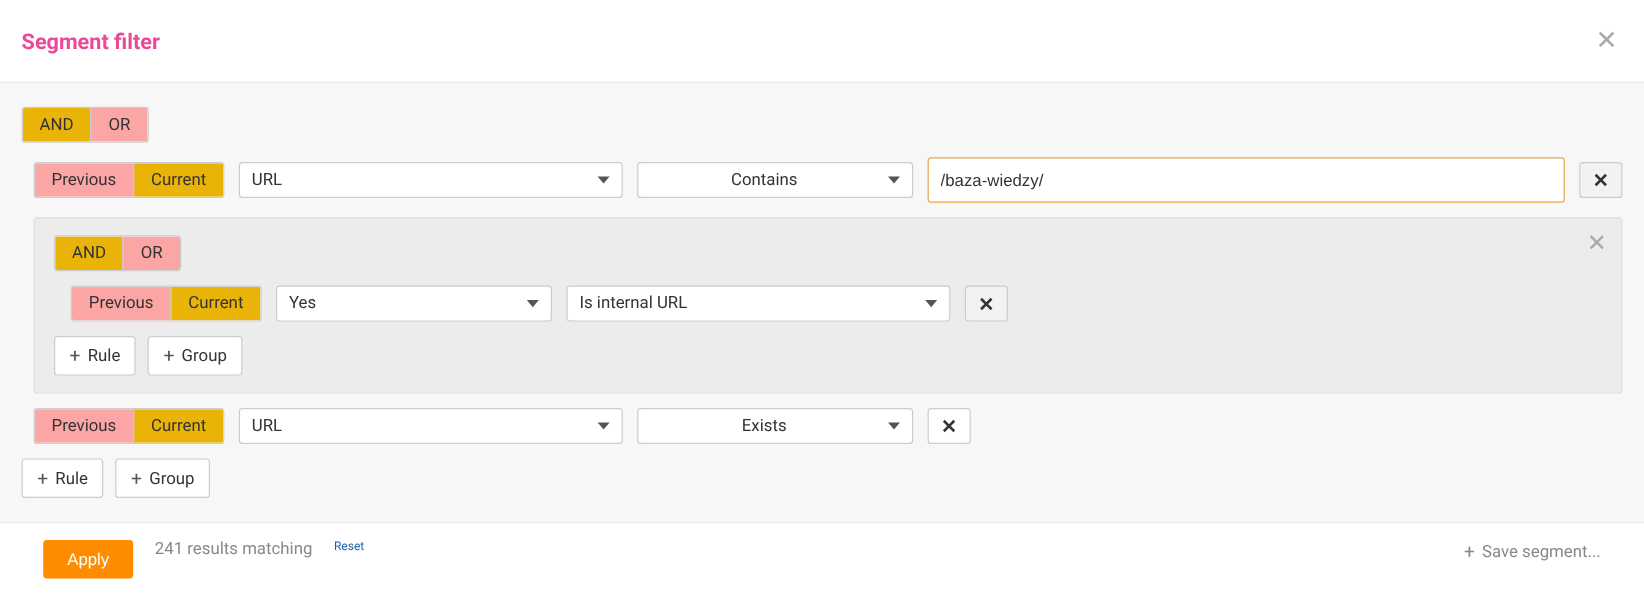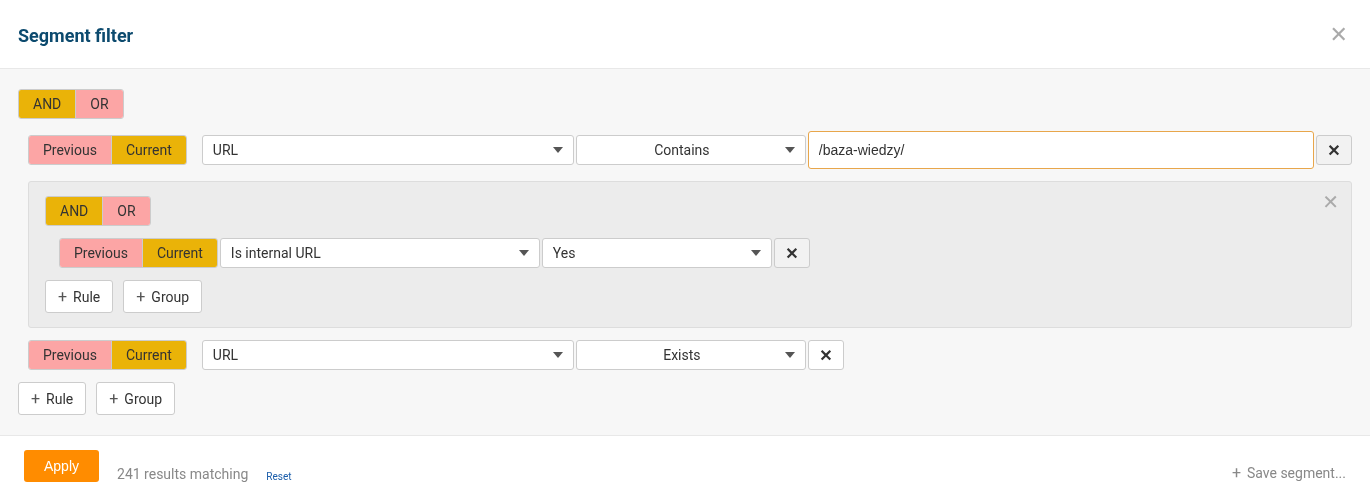--- a/index.html
+++ b/index.html
@@ -14,21 +14,21 @@
   }
   .header {
     display: flex;
     justify-content: space-between;
     align-items: center;
     padding: 20px 18px 18px 18px;
   }
   .header h2 {
     font-size: 18px;
     font-weight: 700;
-    color: #0c4a6e;
+    color: #ec4899;
   }
   .close-x {
     color: #aaa;
     font-size: 22px;
     line-height: 1;
     cursor: pointer;
     padding: 4px;
   }
   .body {
     background: #f7f7f7;
@@ -54,21 +54,21 @@
   .toggle-group .seg.active {
     background: #eab308;
     color: #333;
   }
   .toggle-group .seg + .seg {
     border-left: 1px solid #ccc;
   }
   .rule-row {
     display: flex;
     align-items: center;
-    gap: 2px;
+    gap: 12px;
     margin-bottom: 12px;
     position: relative;
   }
   .select {
     position: relative;
     background: #fff;
     border: 1px solid #ccc;
     border-radius: 3px;
     padding: 6px 28px 6px 10px;
     cursor: pointer;
@@ -79,21 +79,21 @@
   .select .caret {
     position: absolute;
     right: 10px;
     top: 50%;
     transform: translateY(-50%);
     width: 0; height: 0;
     border-left: 5px solid transparent;
     border-right: 5px solid transparent;
     border-top: 6px solid #555;
   }
-  .select.w-field { width: 372px; margin-left: 13px; }
+  .select.w-field { width: 320px; }
   .select.w-op { width: 230px; text-align: center; }
   .select.w-field2 { width: 320px; }
   .select.w-op2 { width: 230px; }
   .text-input {
     flex: 1;
     background: #fff;
     border: 1px solid #e8a64b;
     border-radius: 3px;
     padding: 18px 10px;
     font-size: 14px;
@@ -147,22 +147,22 @@
     font-size: 14px;
     color: #333;
   }
   .btn .plus {
     font-size: 16px;
     font-weight: 400;
     color: #555;
   }
   .footer {
     display: flex;
-    align-items: flex-end;
-    padding: 14px 24px;
+    align-items: flex-start;
+    padding: 14px 36px;
     gap: 18px;
   }
   .apply-btn {
     background: #ff8c00;
     color: #fff;
     border: none;
     border-radius: 3px;
     padding: 8px 20px;
     font-size: 14px;
     cursor: pointer;
@@ -232,26 +232,26 @@
       <div class="toggle-group">
         <div class="seg active">AND</div>
         <div class="seg">OR</div>
       </div>
 
       <div class="rule-row nested-rule-indent">
         <div class="toggle-group" style="margin-bottom:0;">
           <div class="seg">Previous</div>
           <div class="seg active">Current</div>
         </div>
+        <div class="select w-op2">
+          <span>Yes</span>
+          <span class="caret"></span>
+        </div>
         <div class="select w-field2">
           <span>Is internal URL</span>
-          <span class="caret"></span>
-        </div>
-        <div class="select w-op2">
-          <span>Yes</span>
           <span class="caret"></span>
         </div>
         <div class="icon-btn">
           <span style="font-weight:700;">✕</span>
         </div>
       </div>
 
       <div class="btn-row">
         <div class="btn">
           <span class="plus">+</span>

